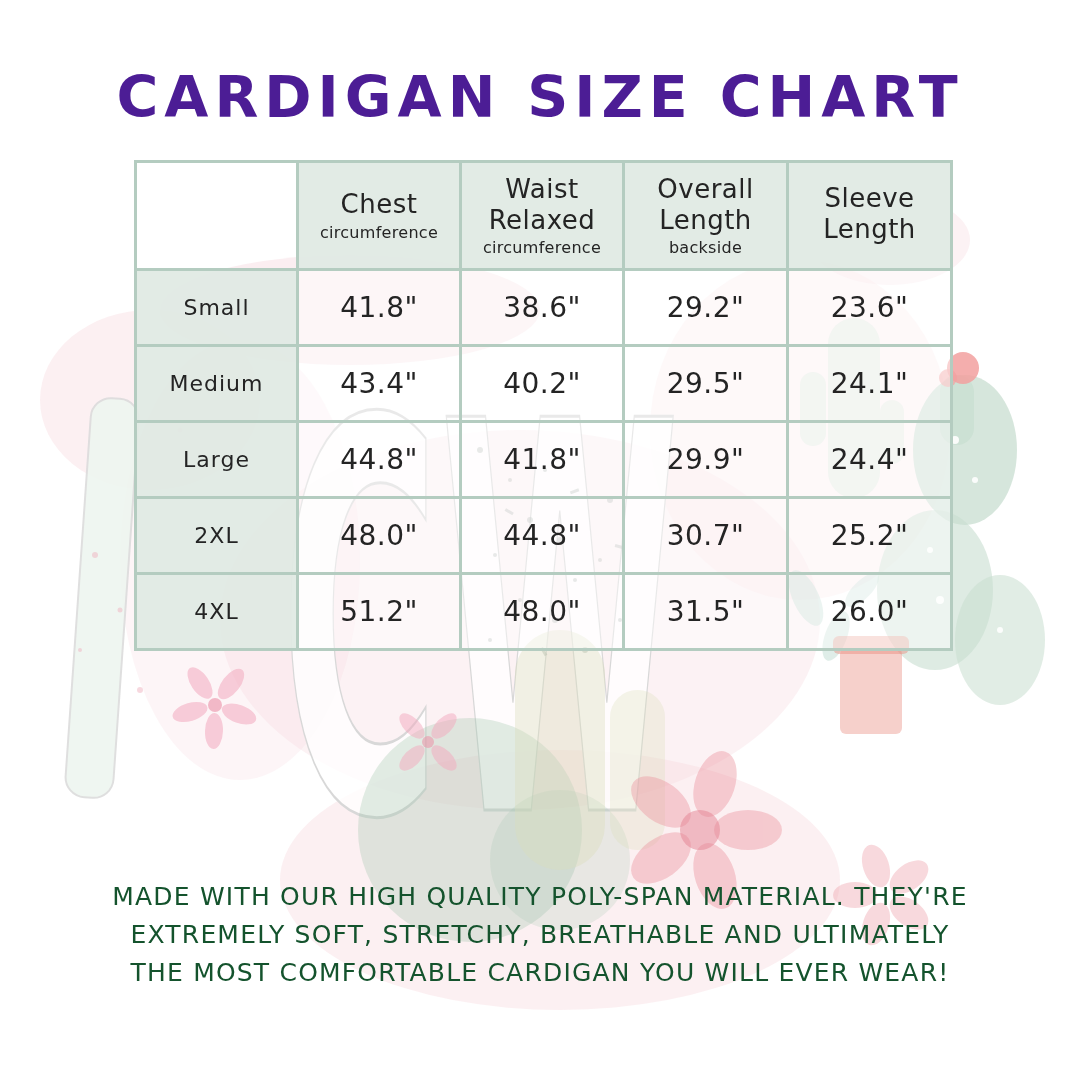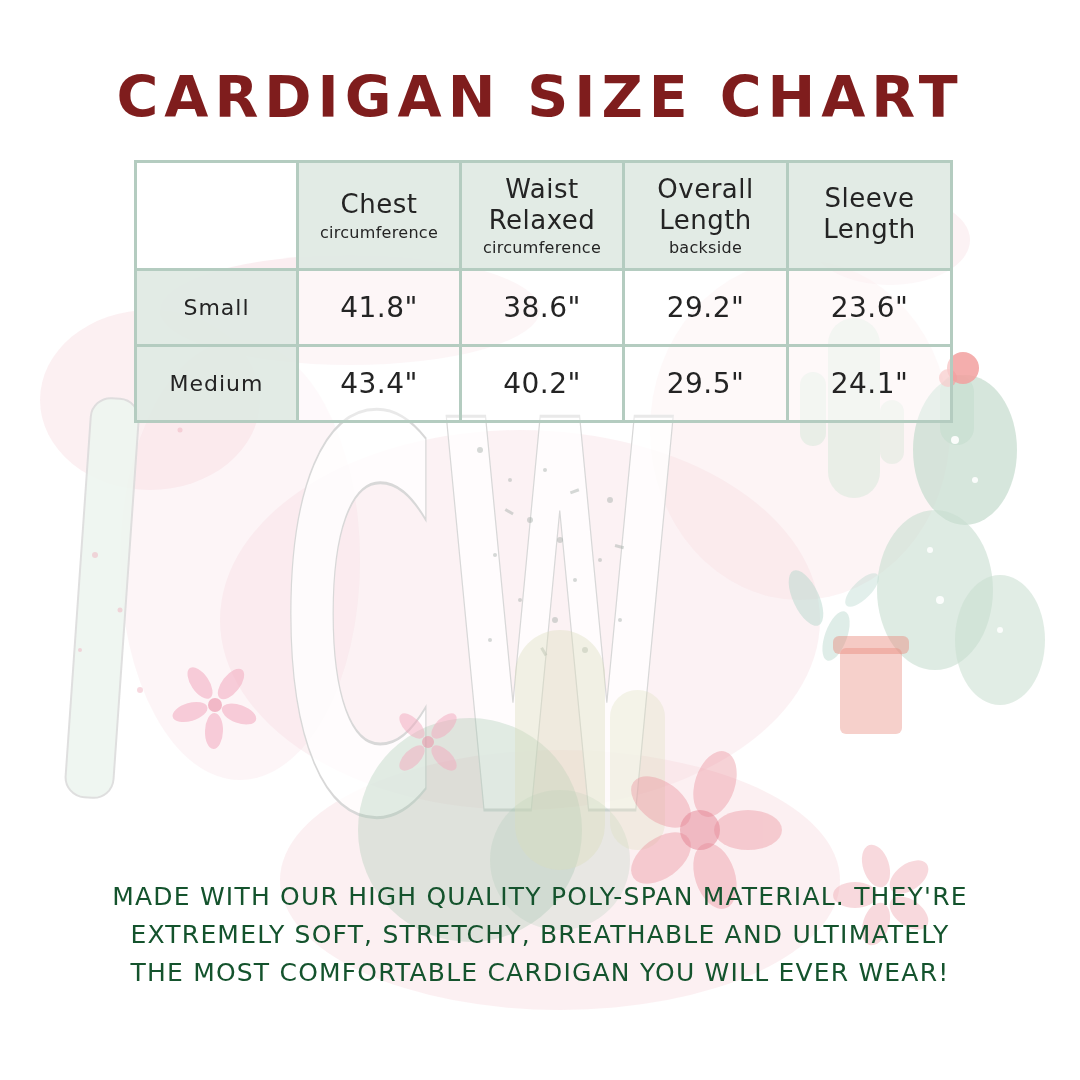--- a/index.html
+++ b/index.html
@@ -5,21 +5,21 @@
   html,body{margin:0;padding:0;background:#fff;}
   .page{
     position:relative;width:1080px;height:1080px;background:#ffffff;overflow:hidden;
     font-family:"DejaVu Sans","Liberation Sans",sans-serif;color:#1b1b1b;
   }
   
   .watermark{position:absolute;inset:0;z-index:1;pointer-events:none;}
   
   .title{
     position:absolute;top:26px;left:0;right:0;z-index:3;
-    text-align:center;font-size:57px;font-weight:700;letter-spacing:6px;color:#7f1d1d;
+    text-align:center;font-size:57px;font-weight:700;letter-spacing:6px;color:#4c1d95;
     white-space:nowrap;
   }
   
   table.size-table{
     position:absolute;left:134px;top:160px;z-index:2;
     border-collapse:collapse;table-layout:fixed;width:816px;border-radius:11px;
   }
   table.size-table td,table.size-table th{
     border:3px solid #b4ccc0;padding:0;text-align:center;vertical-align:middle;color:#242424;
     font-weight:400;
@@ -204,20 +204,41 @@
         <td class="val">29.2"</td>
         <td class="val">23.6"</td>
       </tr>
       <tr class="data-row">
         <td class="label">Medium</td>
         <td class="val">43.4"</td>
         <td class="val">40.2"</td>
         <td class="val">29.5"</td>
         <td class="val">24.1"</td>
       </tr>
+      <tr class="data-row">
+        <td class="label">Large</td>
+        <td class="val">44.8"</td>
+        <td class="val">41.8"</td>
+        <td class="val">29.9"</td>
+        <td class="val">24.4"</td>
+      </tr>
+      <tr class="data-row">
+        <td class="label">2XL</td>
+        <td class="val">48.0"</td>
+        <td class="val">44.8"</td>
+        <td class="val">30.7"</td>
+        <td class="val">25.2"</td>
+      </tr>
+      <tr class="data-row">
+        <td class="label">4XL</td>
+        <td class="val">51.2"</td>
+        <td class="val">48.0"</td>
+        <td class="val">31.5"</td>
+        <td class="val">26.0"</td>
+      </tr>
     </tbody>
   </table>
 
   <div class="footer">
     <div class="fline">MADE WITH OUR HIGH QUALITY POLY-SPAN MATERIAL. THEY'RE</div>
     <div class="fline">EXTREMELY SOFT, STRETCHY, BREATHABLE AND ULTIMATELY</div>
     <div class="fline">THE MOST COMFORTABLE CARDIGAN YOU WILL EVER WEAR!</div>
   </div>
 
 </div>

